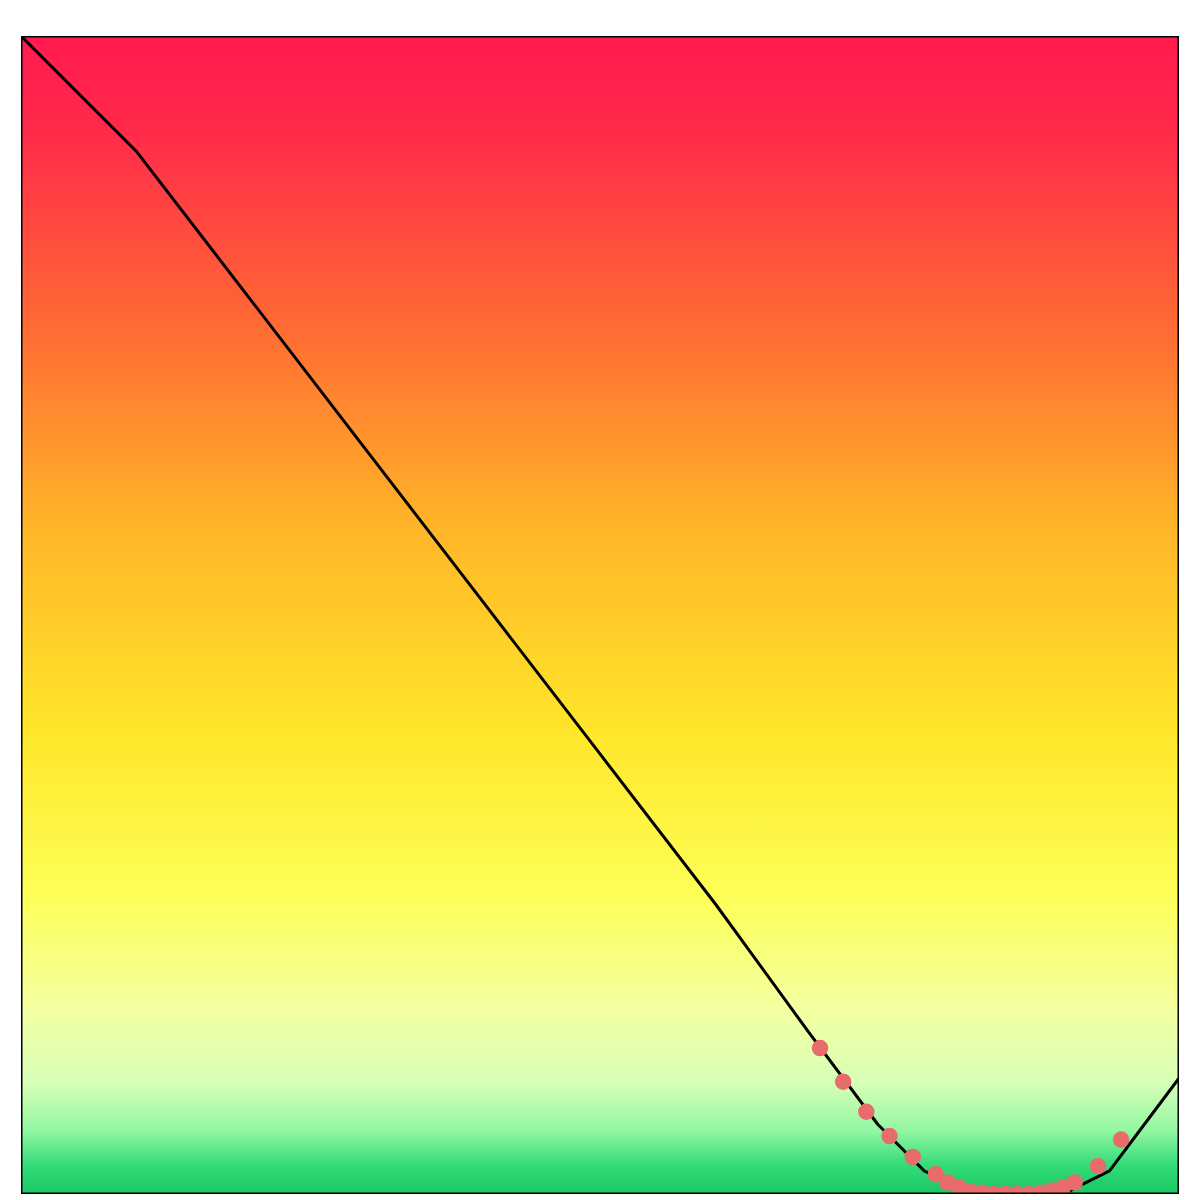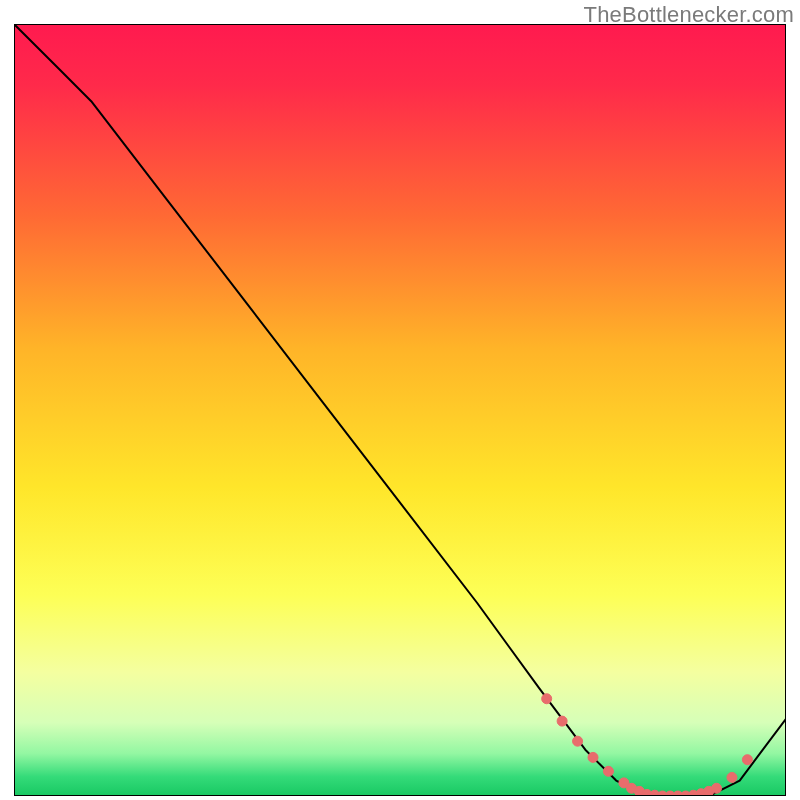--- a/index.html
+++ b/index.html
@@ -33,21 +33,20 @@
     top: 24px;
     width: 772px;
     height: 772px;
   }
   svg { display: block; }
 </style>
 </head>
 <body>
 
 <div class="wrap">
-  <div class="watermark">TheBottlenecker.com</div>
 
   <div class="plot">
     <svg id="chart-svg" width="772" height="772" viewBox="0 0 772 772">
       <defs>
         <linearGradient id="bg-grad" x1="0" y1="0" x2="0" y2="1">
           <stop offset="0" stop-color="#ff1a4f"></stop>
           <stop offset="0.08" stop-color="#ff2a4a"></stop>
           <stop offset="0.25" stop-color="#ff6a34"></stop>
           <stop offset="0.42" stop-color="#ffb428"></stop>
           <stop offset="0.60" stop-color="#ffe62a"></stop>

